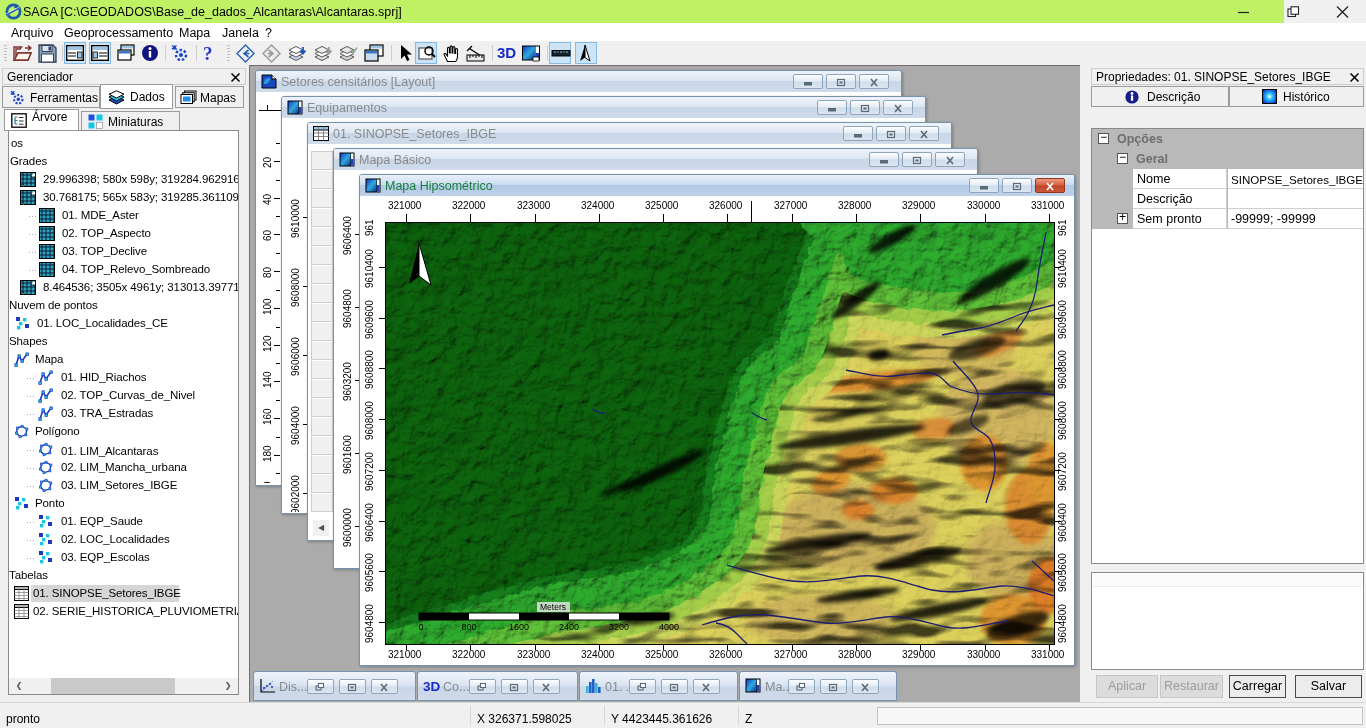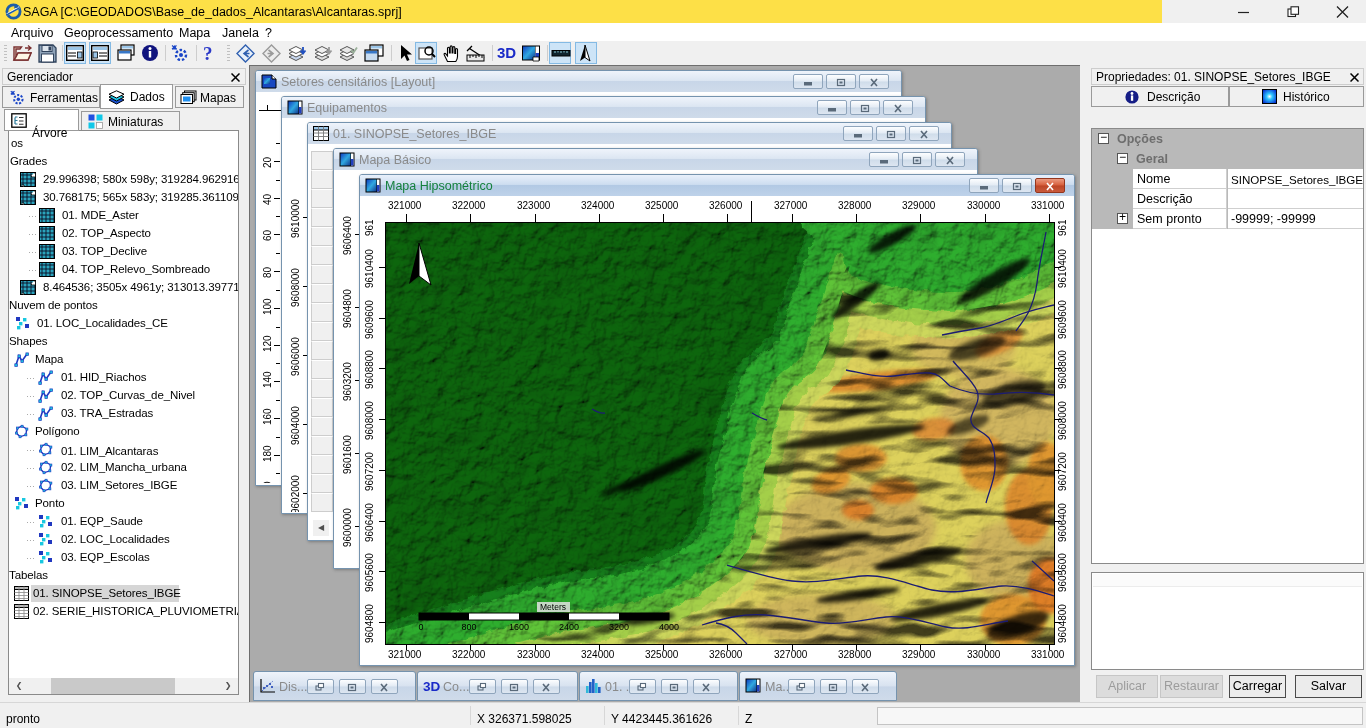--- a/index.html
+++ b/index.html
@@ -1,18 +1,18 @@
 <!DOCTYPE html>
 <html><head>
 <meta charset="utf-8">
 <style>
 * { margin:0; padding:0; box-sizing:border-box; }
 html,body { width:1366px; height:728px; overflow:hidden; font-family:"Liberation Sans",sans-serif; background:#f0f0f0; }
 .abs { position:absolute; }
-#titlebar { position:absolute; left:0; top:0; width:1162px; height:23px; background:#fde047; }
+#titlebar { position:absolute; left:0; top:0; width:1284px; height:23px; background:#bef264; }
 #menubar { position:absolute; left:0; top:23px; width:1366px; height:18px; background:#fff; }
 .menuitem { position:absolute; top:3px; font-size:12.5px; color:#000; }
 #toolbar { position:absolute; left:0; top:41px; width:1366px; height:25px; background:#f0f0f0; }
 .tbsep { position:absolute; top:4px; width:1px; height:16px; background:#cdcdcd; }
 .tbhandle { position:absolute; top:4px; width:3px; height:16px; background:repeating-linear-gradient(180deg,#c0c0c0 0 1px,#f0f0f0 1px 3px); }
 .tbtoggle { position:absolute; top:1px; width:22px; height:22px; background:#cde4f7; border:1px solid #84bae4; }
 #leftpanel { position:absolute; left:0; top:66px; width:250px; height:636px; background:#f0f0f0; }
 #rightpanel { position:absolute; left:1089px; top:66px; width:277px; height:636px; background:#f0f0f0; }
 .phead { position:absolute; border:1px solid #cdcdcd; background:#f0f0f0; font-size:12px; color:#000; }
 .tab { position:absolute; background:#f0f0f0; border:1px solid #9a9a9a; font-size:12px; color:#000; }
@@ -221,21 +221,21 @@
       <rect x="3" y="6.5" width="7.5" height="5" fill="#2090f0"></rect>
     </svg></div>
     <span class="abs" style="left:24px;top:4px">Mapas</span>
   </div>
   <div class="tab tabsel" style="left:4px;top:43px;width:75px;height:22px">
     <div class="abs" style="left:6px;top:3px"><svg width="16" height="15" viewBox="0 0 16 15">
       <rect x="0.8" y="0.8" width="14.4" height="13.4" fill="#fff" stroke="#000" stroke-width="1.3"></rect>
       <path d="M4 4 H6.5 M4 4.5 V11 M4 7.5 H6.5 M4 11 H6.5" stroke="#2a7a9a" stroke-width="1.2" fill="none"></path>
       <path d="M8 4.5 H12.5 M8 8 H12.5 M8 11.2 H12.5" stroke="#333" stroke-width="1.1" fill="none"></path>
     </svg></div>
-    <span class="abs" style="left:27px;top:16px">Árvore</span>
+    <span class="abs" style="left:27px;top:0">Árvore</span>
   </div>
   <div class="tab" style="left:81px;top:45px;width:99px;height:20px">
     <div class="abs" style="left:6px;top:2px"><svg width="15" height="15" viewBox="0 0 15 15">
       <rect x="0.5" y="0.5" width="6" height="6" fill="#2050e0"></rect>
       <rect x="8.5" y="0.5" width="6" height="6" fill="#10c8e8"></rect>
       <rect x="0.5" y="8.5" width="6" height="6" fill="#10c8e8"></rect>
       <rect x="8.5" y="8.5" width="6" height="6" fill="#fff" stroke="#999" stroke-width="0.8"></rect>
     </svg></div>
     <span class="abs" style="left:26px;top:3px">Miniaturas</span>
   </div>

